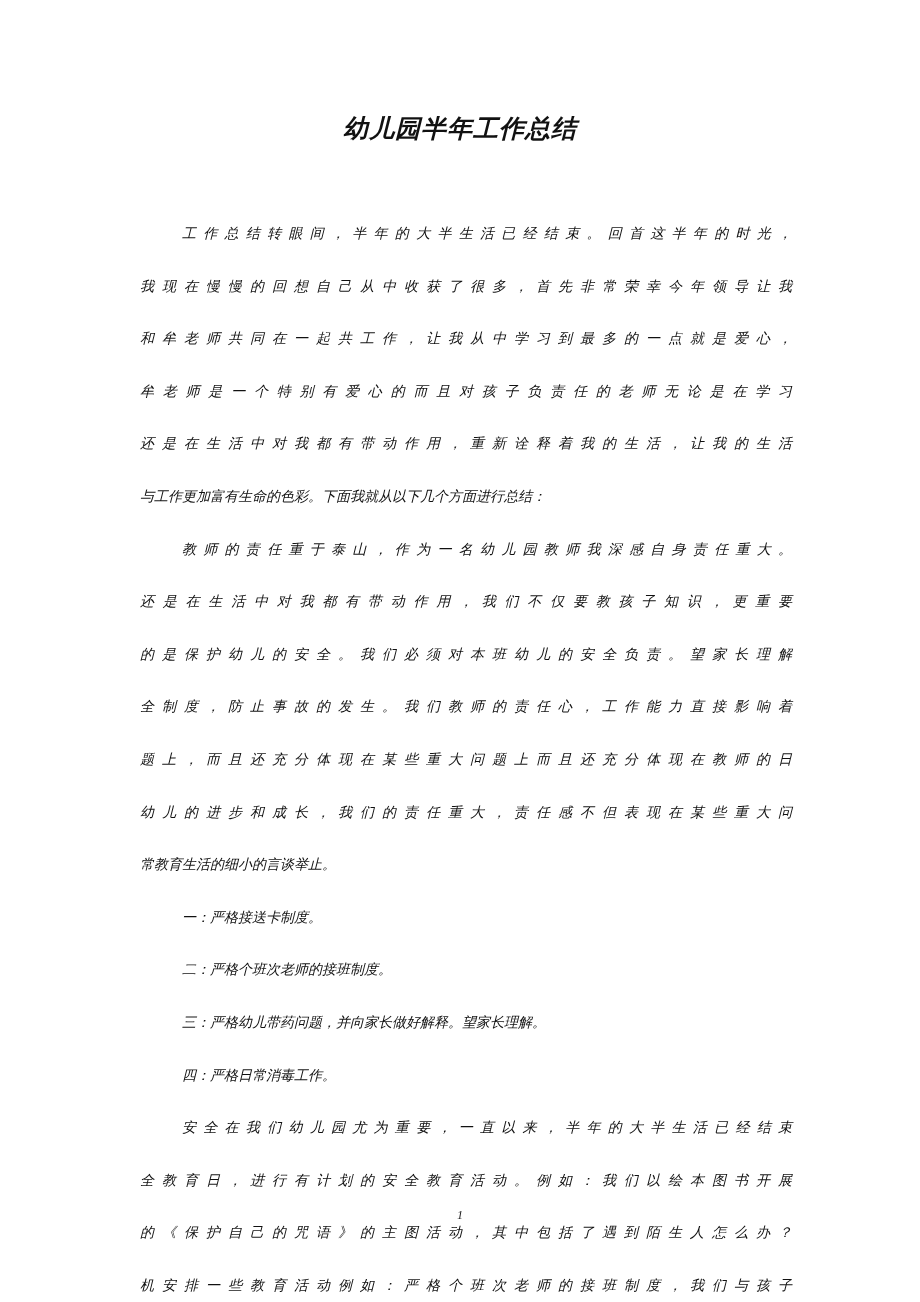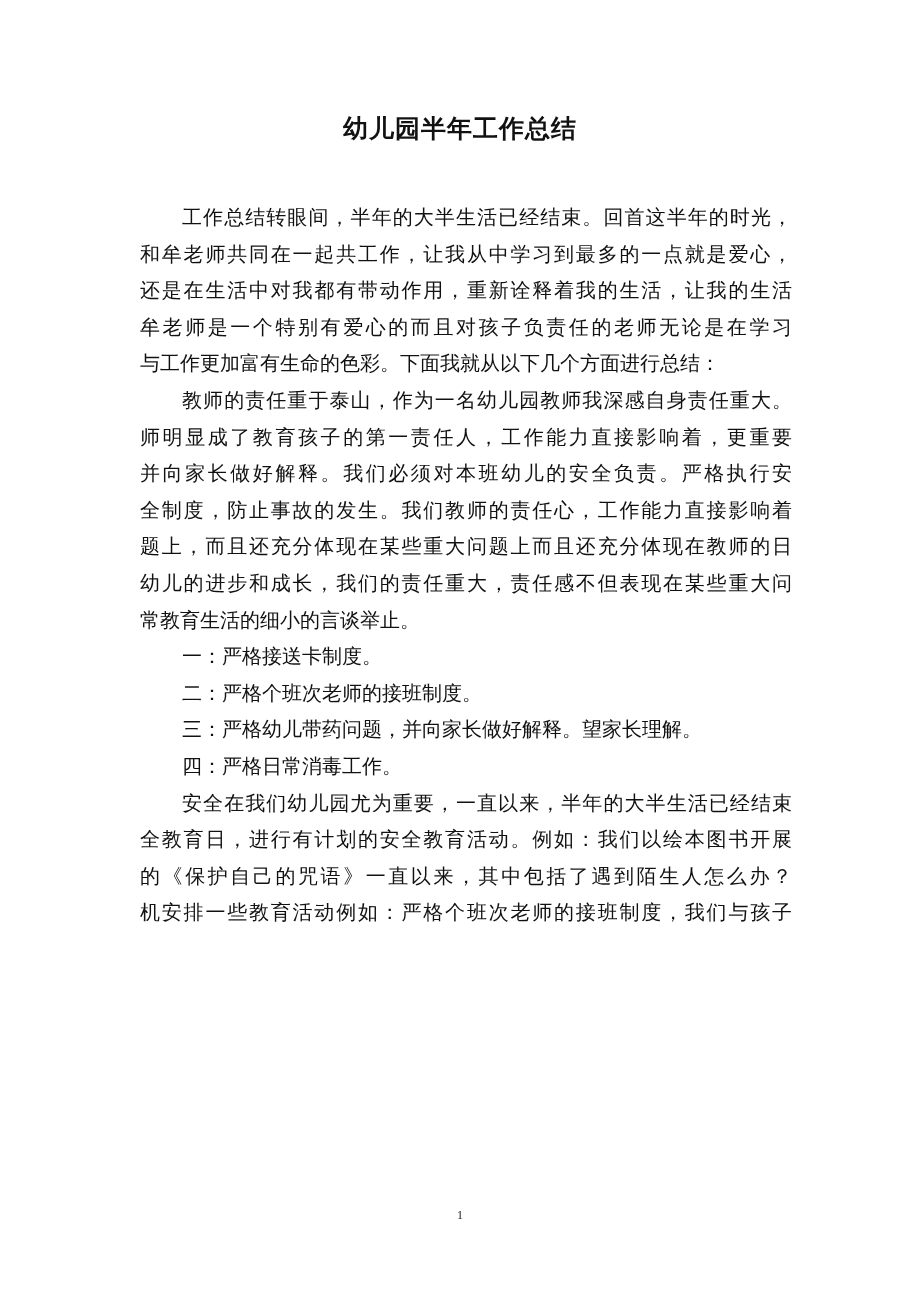--- a/index.html
+++ b/index.html
@@ -14,20 +14,21 @@
       overflow: hidden;
       font-family: "DejaVu Serif", "Liberation Serif", serif;
       color: #111111;
     }
     .page {
       position: absolute;
       left: 0; top: 0;
       width: 920px;
       height: 1302px;
       background: #ffffff;
+      font-style: italic;
     }
     .title {
       position: absolute;
       top: 112px;
       left: 0;
       width: 920px;
       text-align: center;
       font-family: "DejaVu Sans", "Liberation Sans", sans-serif;
       font-weight: bold;
       font-size: 25px;
@@ -36,26 +37,27 @@
     }
     .body {
       position: absolute;
       top: 199px;
       left: 140px;
       width: 652px;
     }
     .line {
       height: 36.6px;
       line-height: 36.6px;
-      font-size: 20px;
+      font-size: 14px;
       white-space: nowrap;
       overflow: visible;
       text-align: justify;
       text-align-last: justify;
       letter-spacing: 0px;
+      margin-top: 16px;
     }
     .line.last {
       text-align-last: left;
     }
     .line.indent {
       padding-left: 42px;
     }
     .line.list {
       padding-left: 42px;
       text-align-last: left;
@@ -72,35 +74,36 @@
     }
   </style>
 </head>
 <body>
 
 <div class="page">
   <div class="title">幼儿园半年工作总结</div>
 
   <div class="body">
     <div class="line indent">工作总结转眼间，半年的大半生活已经结束。回首这半年的时光，</div>
+    <div class="line">我现在慢慢的回想自己从中收获了很多，首先非常荣幸今年领导让我</div>
     <div class="line">和牟老师共同在一起共工作，让我从中学习到最多的一点就是爱心，</div>
+    <div class="line">牟老师是一个特别有爱心的而且对孩子负责任的老师无论是在学习</div>
     <div class="line">还是在生活中对我都有带动作用，重新诠释着我的生活，让我的生活</div>
-    <div class="line">牟老师是一个特别有爱心的而且对孩子负责任的老师无论是在学习</div>
     <div class="line last">与工作更加富有生命的色彩。下面我就从以下几个方面进行总结：</div>
     <div class="line indent">教师的责任重于泰山，作为一名幼儿园教师我深感自身责任重大。</div>
-    <div class="line">师明显成了教育孩子的第一责任人，工作能力直接影响着，更重要</div>
-    <div class="line">并向家长做好解释。我们必须对本班幼儿的安全负责。严格执行安</div>
+    <div class="line">还是在生活中对我都有带动作用，我们不仅要教孩子知识，更重要</div>
+    <div class="line">的是保护幼儿的安全。我们必须对本班幼儿的安全负责。望家长理解</div>
     <div class="line">全制度，防止事故的发生。我们教师的责任心，工作能力直接影响着</div>
     <div class="line">题上，而且还充分体现在某些重大问题上而且还充分体现在教师的日</div>
     <div class="line">幼儿的进步和成长，我们的责任重大，责任感不但表现在某些重大问</div>
     <div class="line last">常教育生活的细小的言谈举止。</div>
     <div class="line list">一：严格接送卡制度。</div>
     <div class="line list">二：严格个班次老师的接班制度。</div>
     <div class="line list">三：严格幼儿带药问题，并向家长做好解释。望家长理解。</div>
     <div class="line list">四：严格日常消毒工作。</div>
     <div class="line indent">安全在我们幼儿园尤为重要，一直以来，半年的大半生活已经结束</div>
     <div class="line">全教育日，进行有计划的安全教育活动。例如：我们以绘本图书开展</div>
-    <div class="line">的《保护自己的咒语》一直以来，其中包括了遇到陌生人怎么办？</div>
+    <div class="line">的《保护自己的咒语》的主图活动，其中包括了遇到陌生人怎么办？</div>
     <div class="line">机安排一些教育活动例如：严格个班次老师的接班制度，我们与孩子</div>
   </div>
 
   <div class="page-number">1</div>
 </div>
 
 </body></html>

